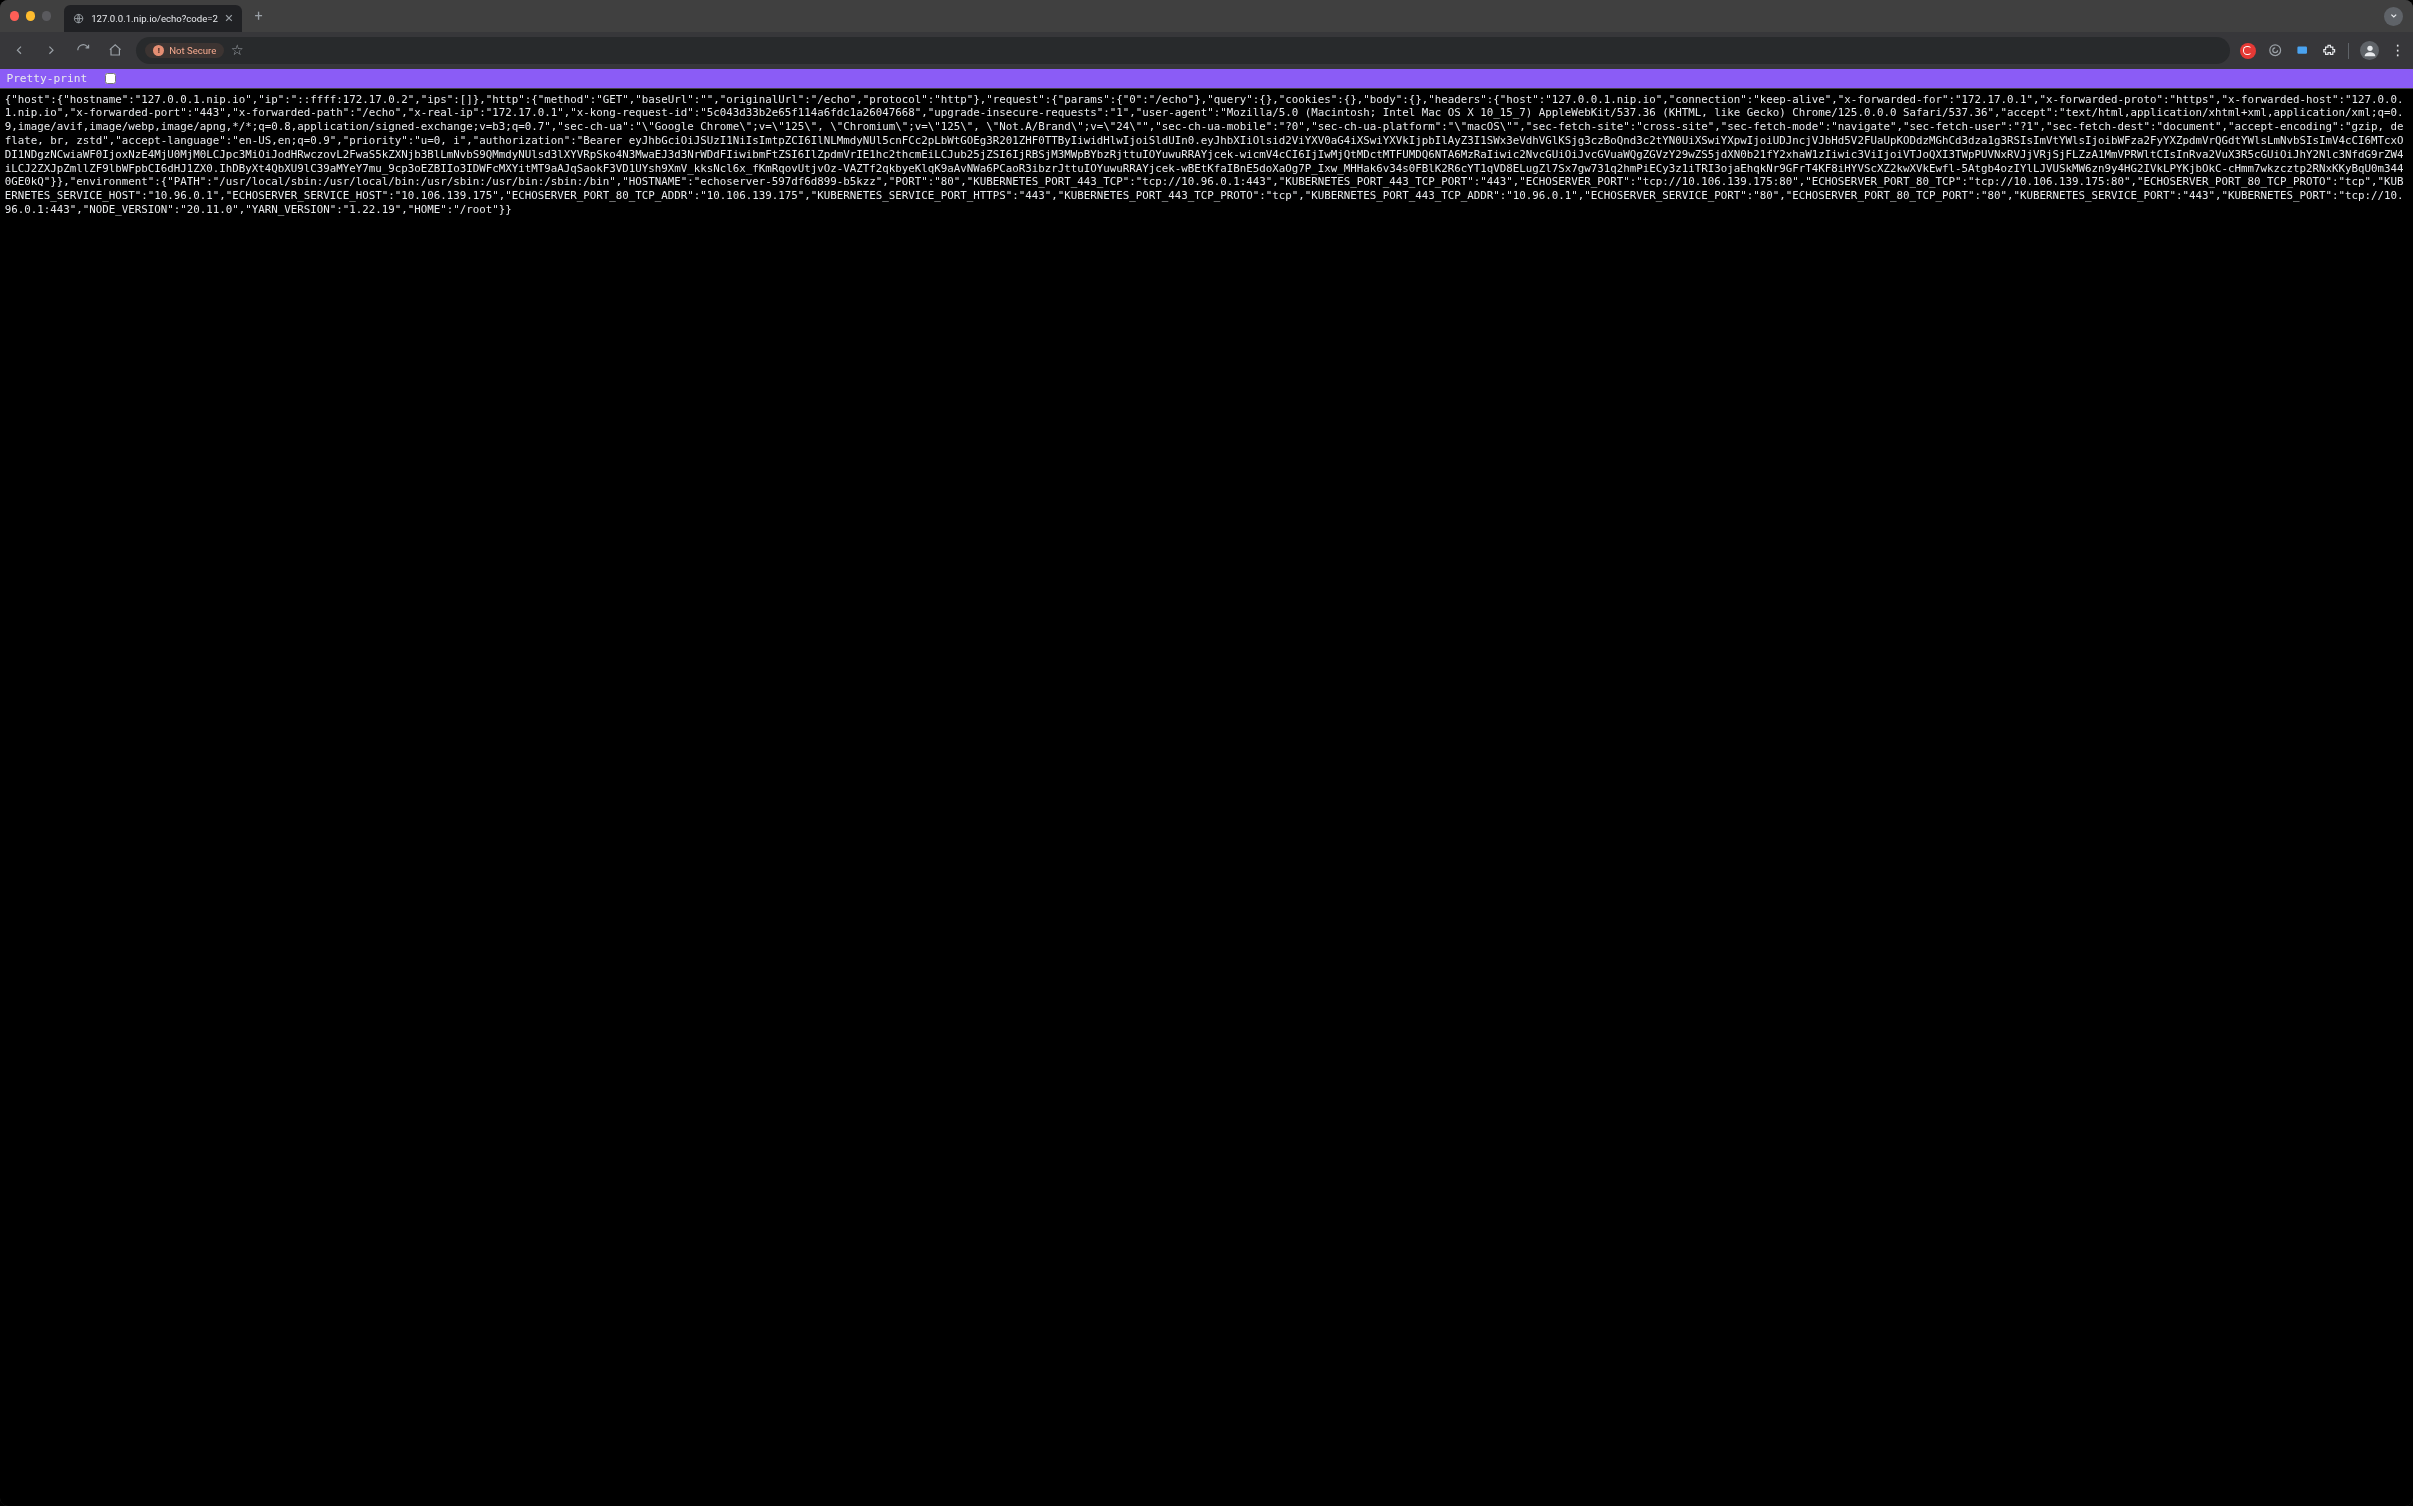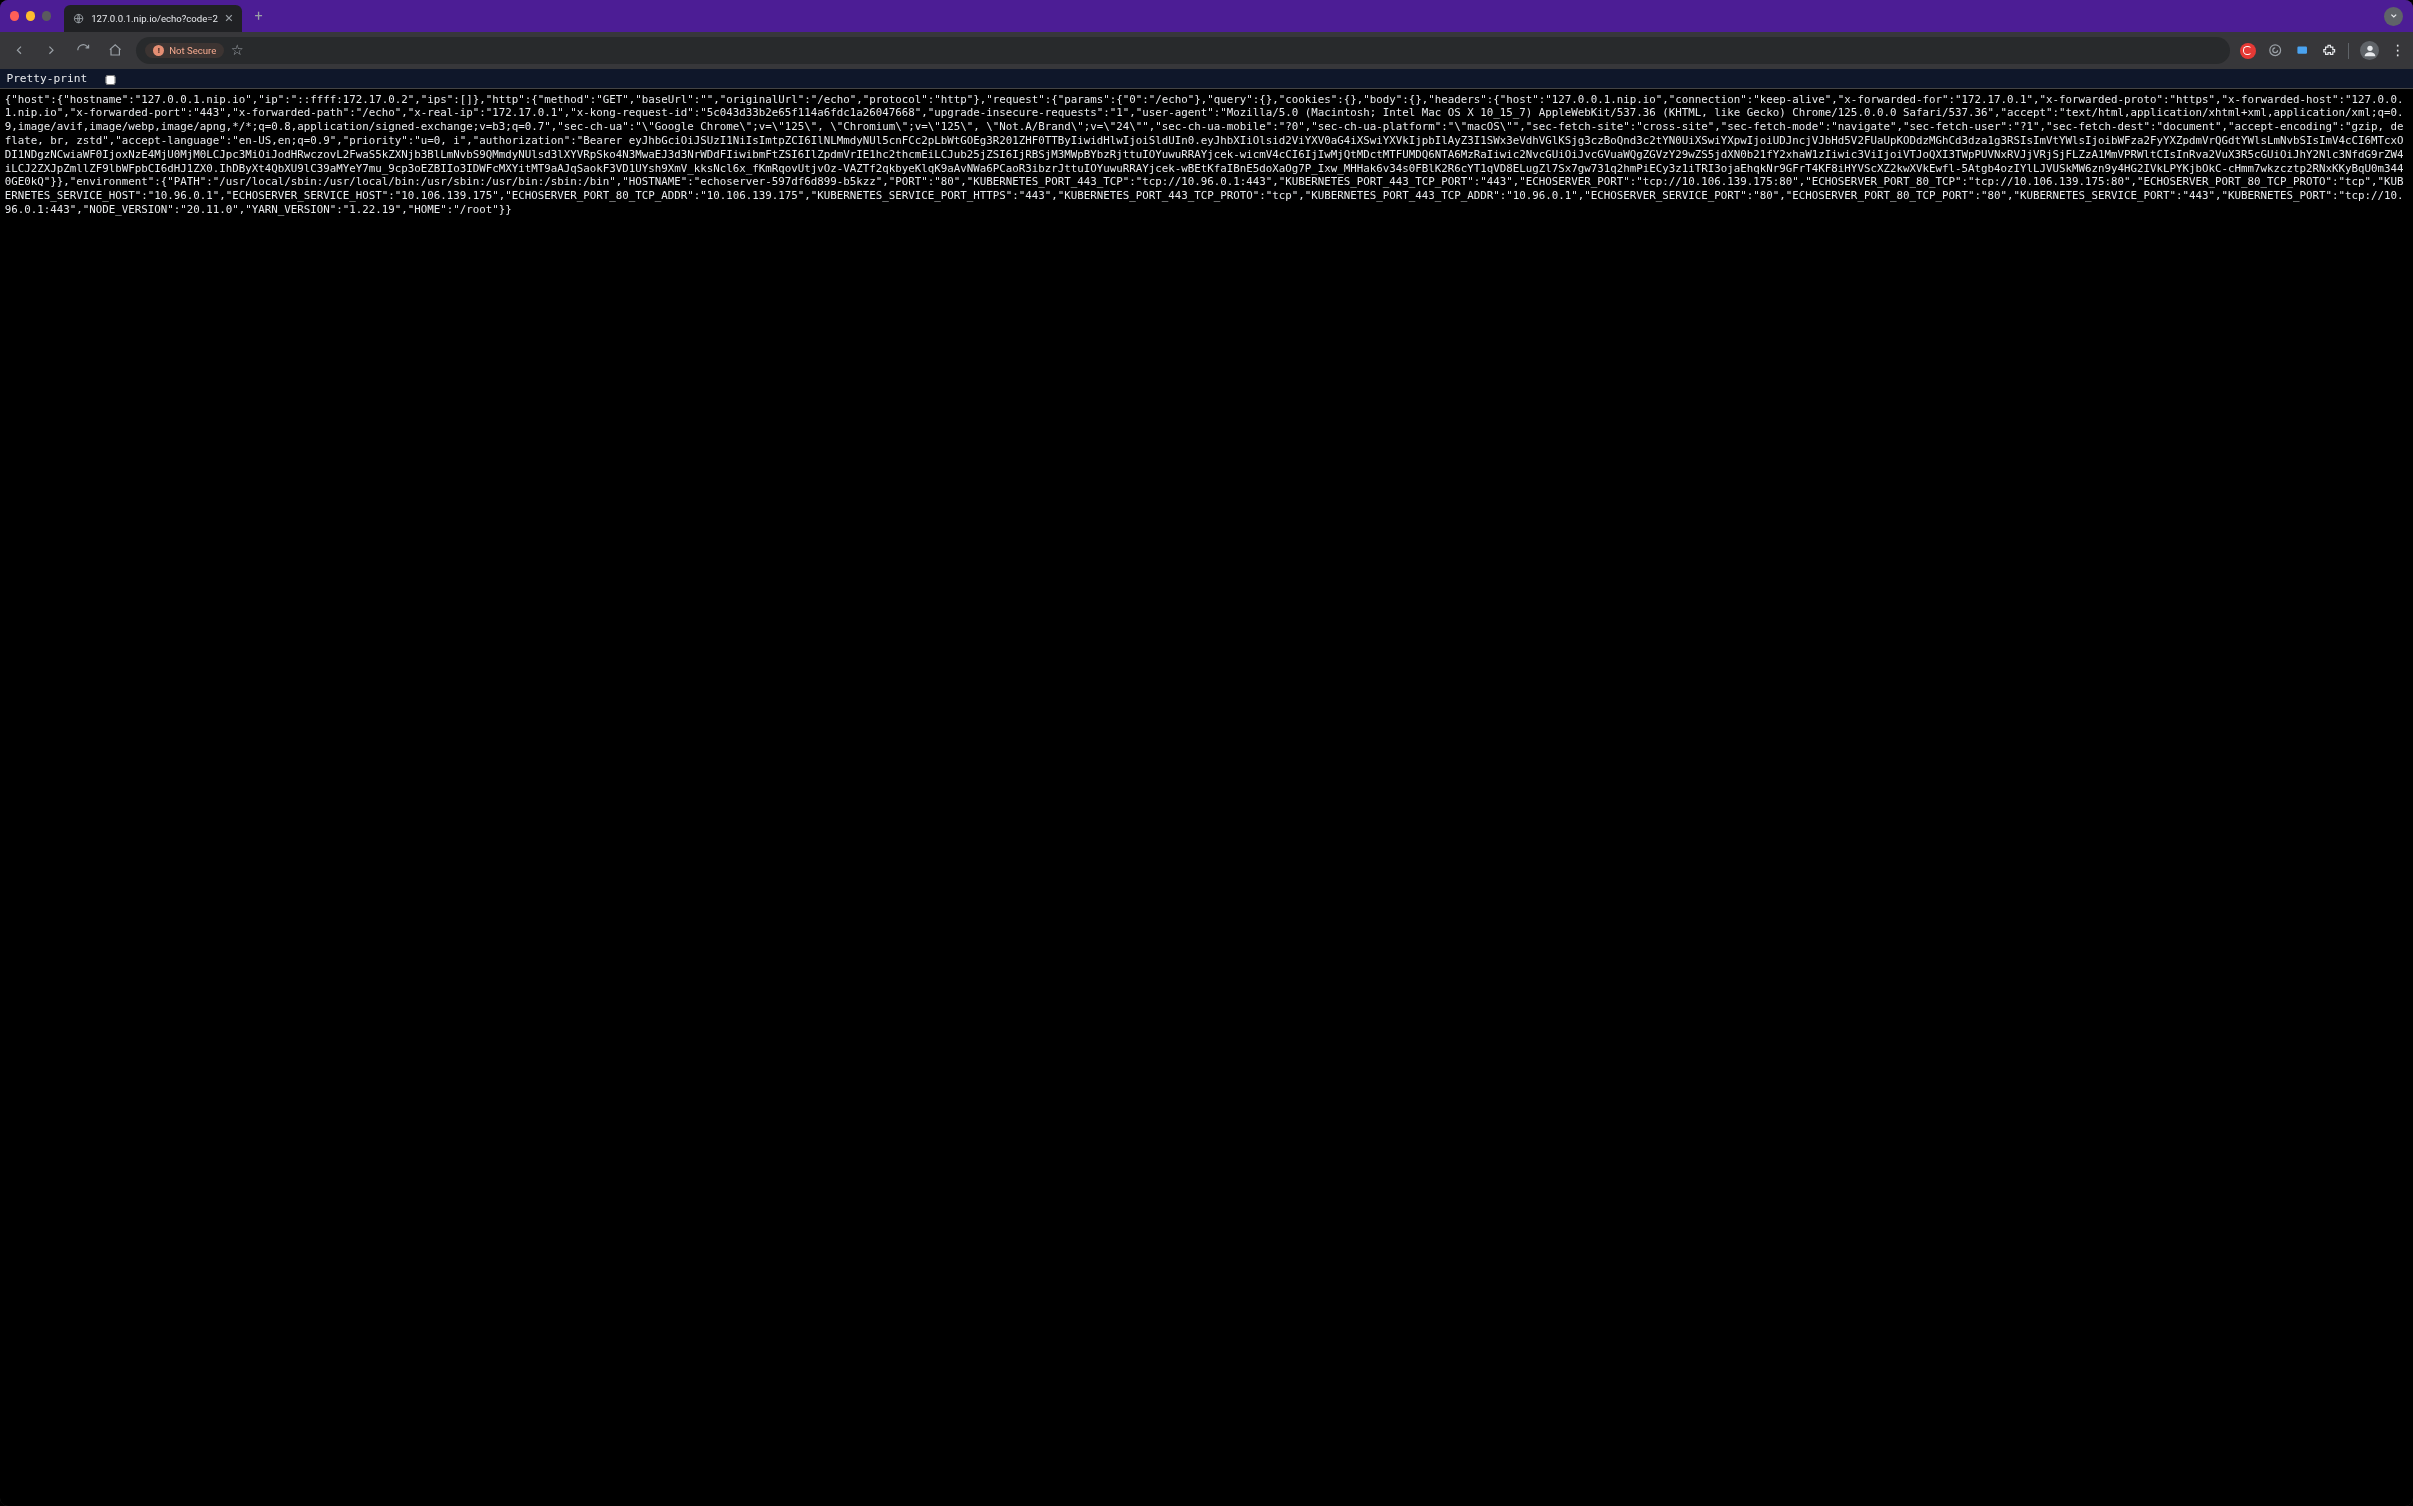--- a/index.html
+++ b/index.html
@@ -12,21 +12,21 @@
     }
     .window {
       background: #2b2b2b;
       border-radius: 8px;
       overflow: hidden;
       display: flex;
       flex-direction: column;
       height: 100%;
     }
     .titlebar {
-      background: #4c1d95;
+      background: #404040;
       height: 32px;
       display: flex;
       align-items: center;
       padding: 0 9.6px;
       gap: 6.4px;
     }
     .traffic-lights { display: flex; gap: 6.4px; margin-right: 6.4px; }
     .tl { width: 9.6px; height: 9.6px; border-radius: 50%; }
     .tl.close { background: #ff5f57; }
     .tl.min { background: #febc2e; }
@@ -92,27 +92,27 @@
     .url .strike { text-decoration: line-through; color: #9aa0a6; }
     .url .dim { color: #9aa0a6; }
     .star { color:#9aa0a6; font-size:14.4px; }
     .ext-icons { display:flex; gap:11.2px; align-items:center; }
     .ext-icon { width:16px; height:16px; display:flex; align-items:center; justify-content:center; color:#e8eaed; }
     .circle-red { width:16px;height:16px;border-radius:50%;background:#e53935;display:flex;align-items:center;justify-content:center; }
     .circle-red::after{content:"";width:6.4px;height:6.4px;border:1.6px solid #fff;border-radius:50%;border-right-color:transparent;}
     .avatar { width:19px;height:19px;border-radius:50%;background:#5f6368;display:flex;align-items:center;justify-content:center;color:#fff;font-size:9.6px; overflow:hidden;}
     .menu-dots { color:#e8eaed; font-size:14.4px; }
     .pretty-bar {
-      background: #0f172a;
+      background: #8b5cf6;
       color: #e8eaed;
       font-family: "SF Mono", Menlo, Consolas, monospace;
       font-size: 11.2px;
       padding: 3.2px 6.4px;
       display: flex;
-      align-items: flex-end;
+      align-items: center;
       gap: 18px;
       border-bottom: 0.8px solid #444;
     }
     .pretty-bar input[type=checkbox] { width:10.4px; height:10.4px; }
     .content {
       flex: 1;
       background: #000;
       color: #e8eaed;
       font-family: "SF Mono", Menlo, Consolas, monospace;
       font-size: 10.8px;

